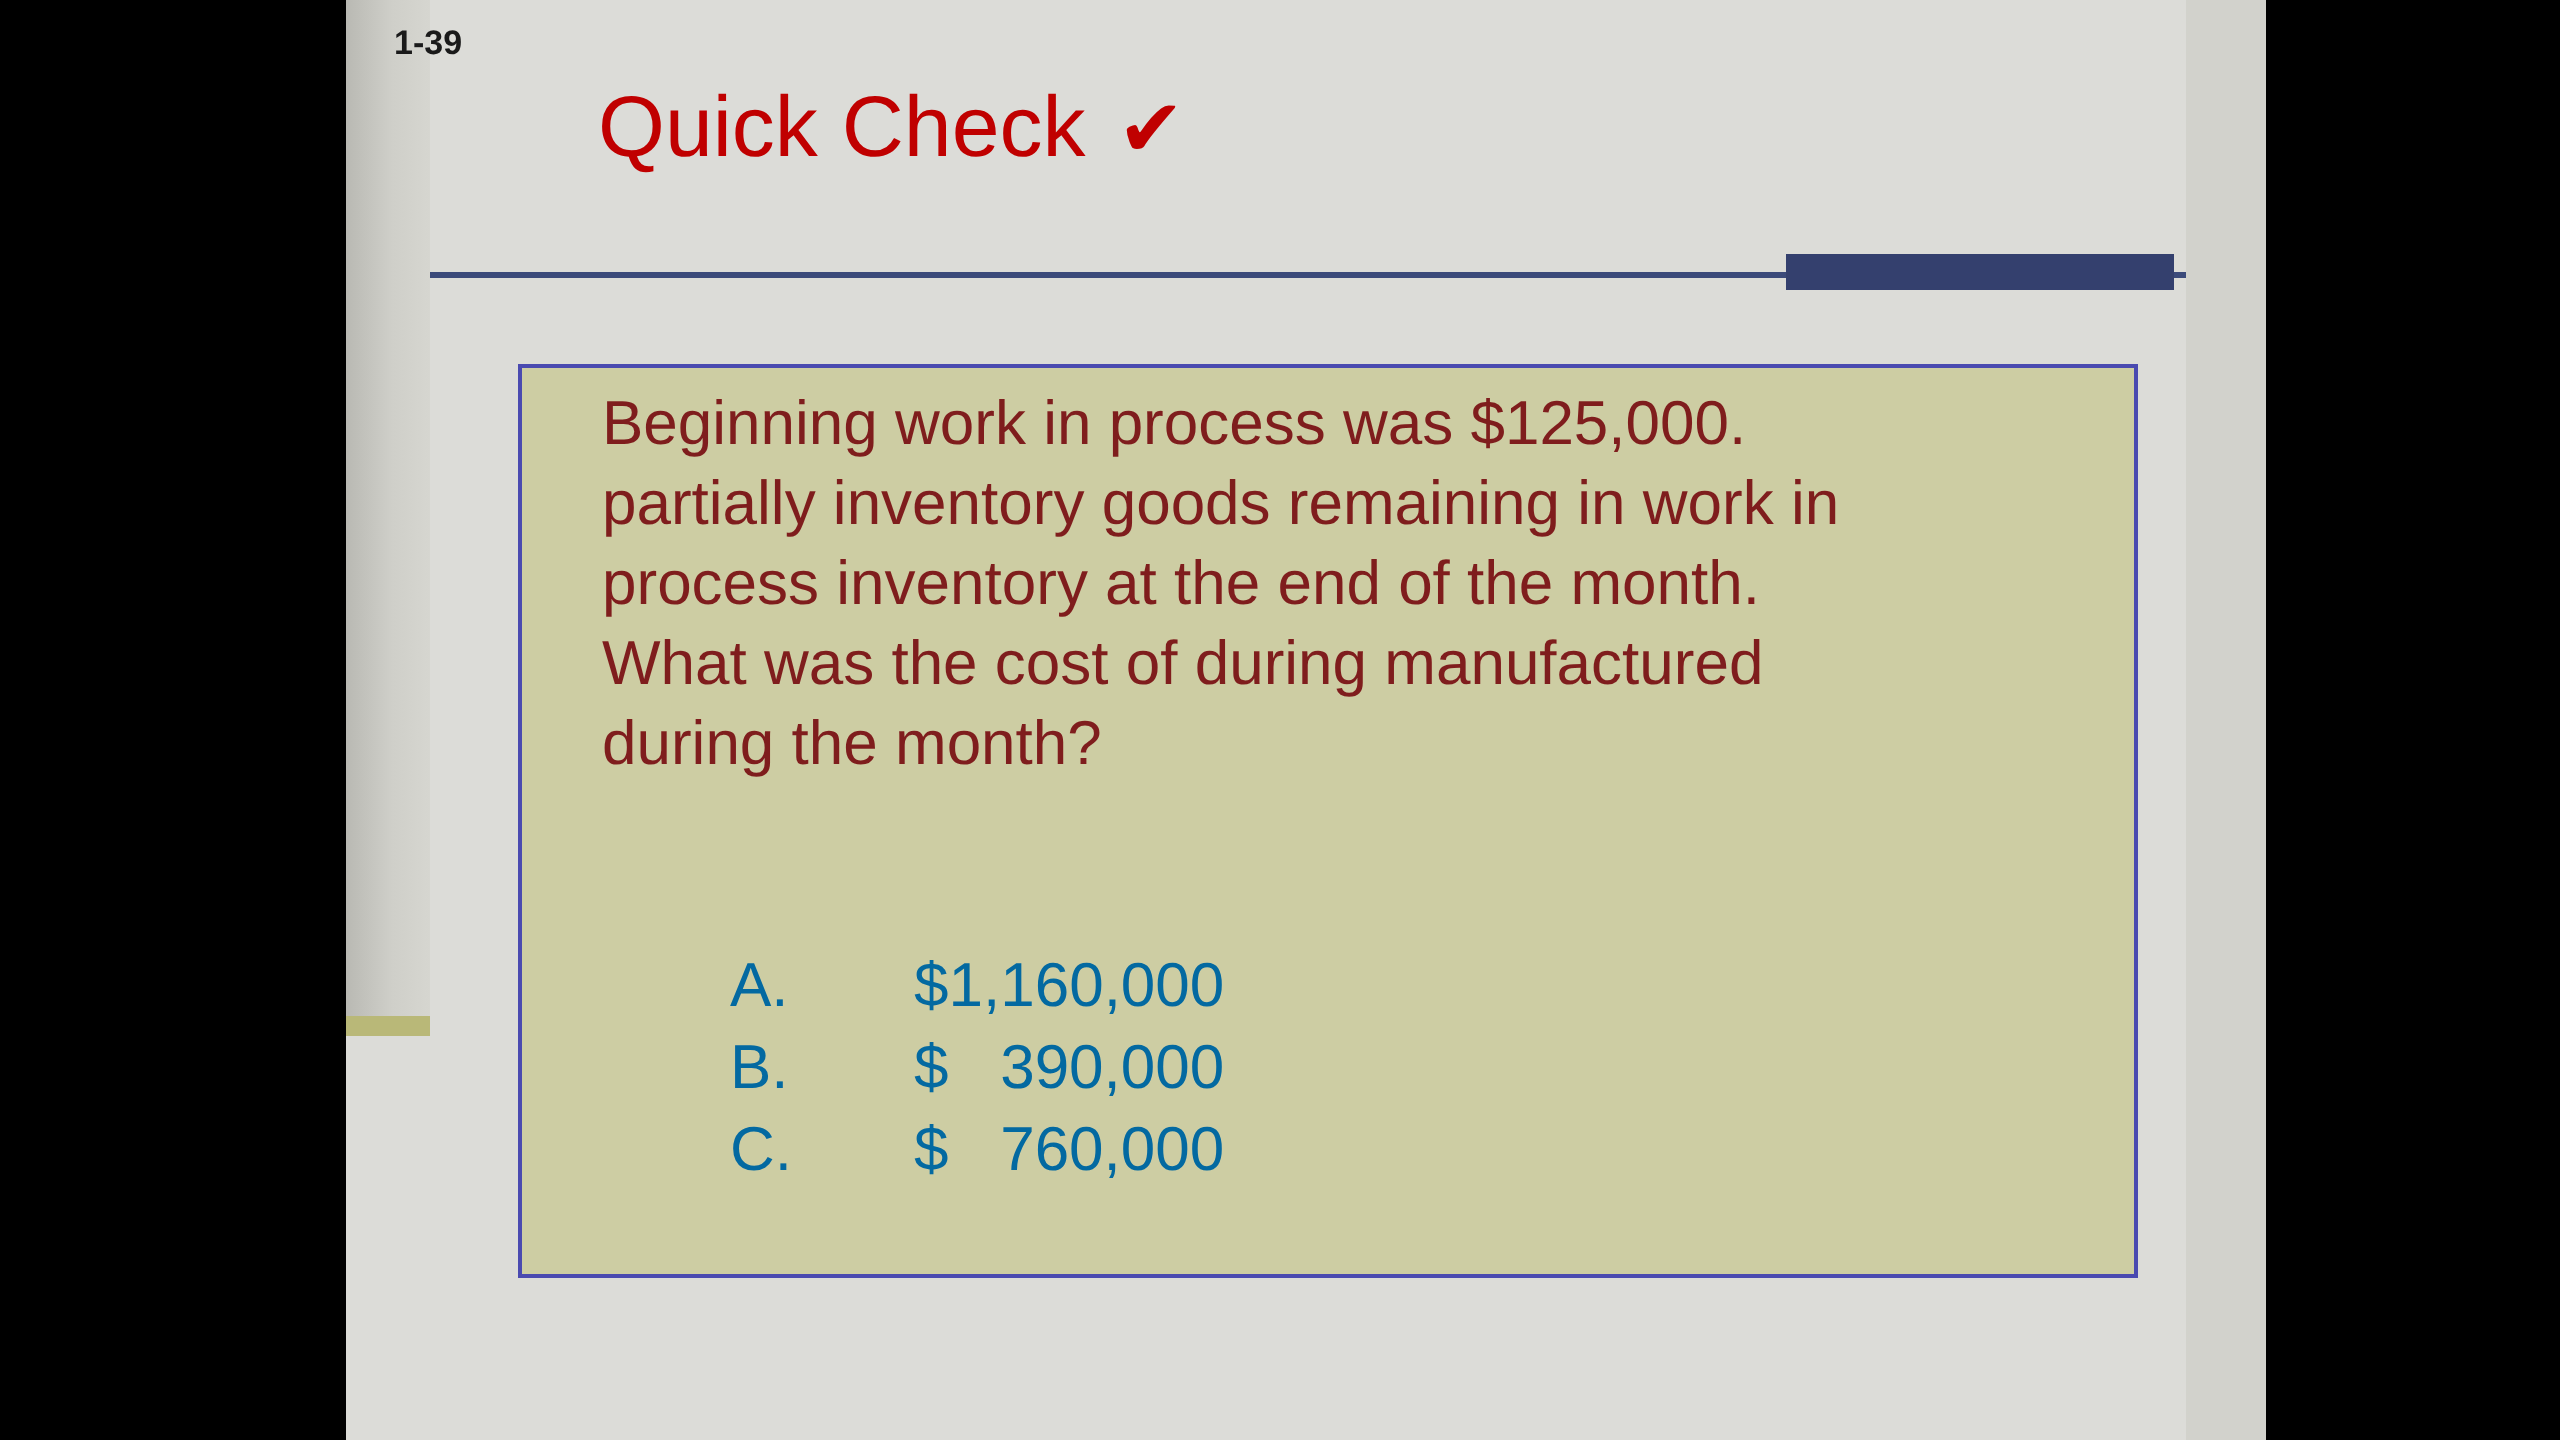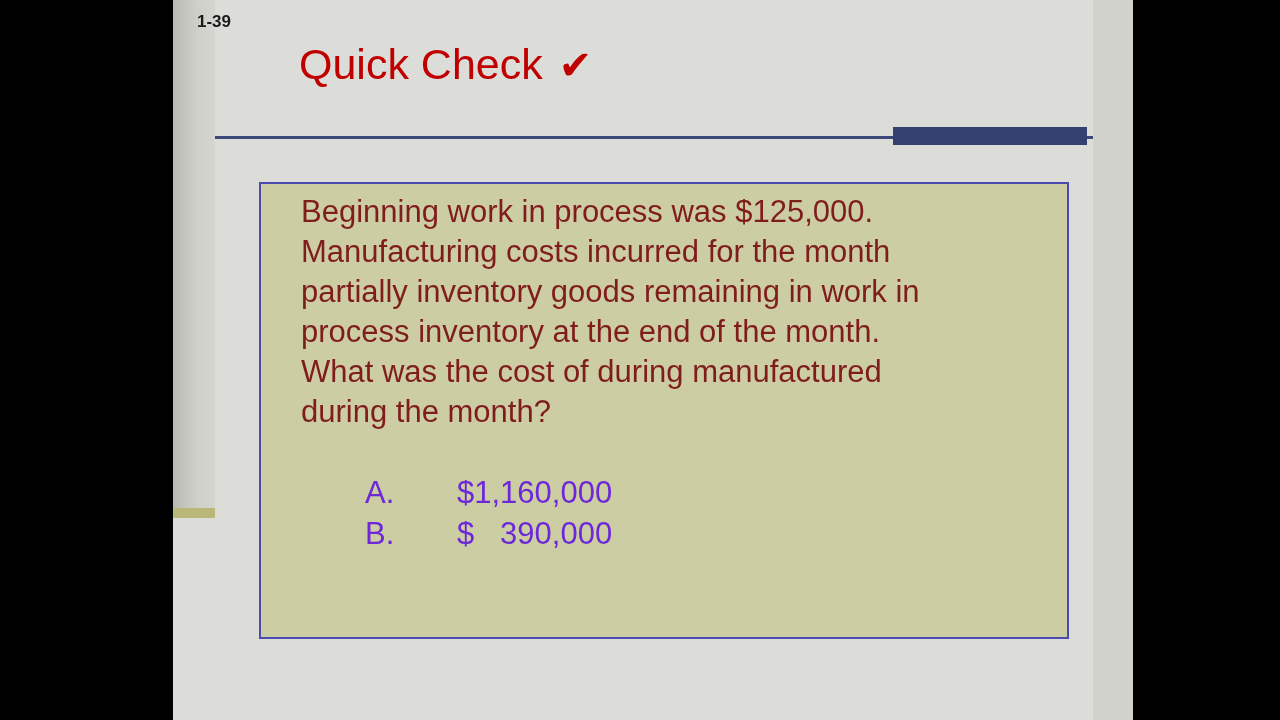--- a/index.html
+++ b/index.html
@@ -120,21 +120,21 @@
   }
   .qtext p {
     margin: 0;
   }
   .choices {
     position: absolute;
     left: 104px;
     top: 288px;
     font-size: 31px;
     line-height: 41px;
-    color: #6d28d9;
+    color: #0369a1;
   }
   .choice-row {
     display: block;
     white-space: pre;
   }
   .choice-letter {
     display: inline-block;
     width: 92px;
   }
   
@@ -163,27 +163,27 @@
     <div class="title">
       <span>Quick Check</span><span class="check">✔</span>
     </div>
 
     <div class="rule"></div>
     <div class="rule-block"></div>
 
     <div class="qbox">
       <div class="qtext">
         <p>Beginning work in process was $125,000.</p>
-        <p>Manufacturing costs incurred for the month</p>
         <p>partially inventory goods remaining in work in</p>
         <p>process inventory at the end of the month.</p>
         <p>What was the cost of during manufactured</p>
         <p>during the month?</p>
       </div>
       <div class="choices">
         <span class="choice-row"><span class="choice-letter">A.</span><span>$1,160,000</span></span>
         <span class="choice-row"><span class="choice-letter">B.</span><span>$   390,000</span></span>
+        <span class="choice-row"><span class="choice-letter">C.</span><span>$   760,000</span></span>
       </div>
     </div>
 
     <div class="right-edge"></div>
   </div>
 </div>
 
 </body></html>

